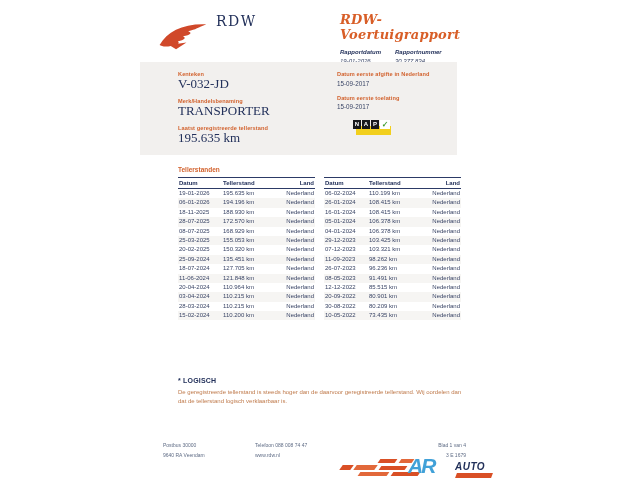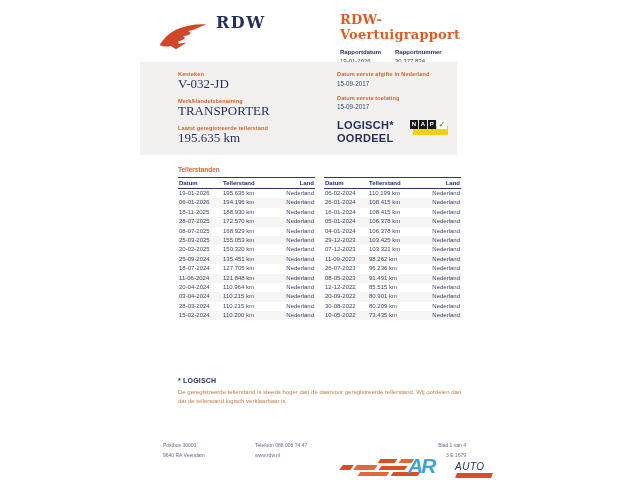--- a/index.html
+++ b/index.html
@@ -9,24 +9,24 @@
     background: #ffffff;
     font-family: "Liberation Sans", sans-serif;
     color: #22305a;
     overflow: hidden;
   }
 
   
   .logo-block { position:absolute; left:157px; top:13px; display:flex; align-items:flex-start; }
   .bird-svg { width:52px; height:31px; margin-top:7px; }
   .rdw-wordmark {
-    font-family:"DejaVu Serif", serif; font-weight:bold;
-    font-size:16px; letter-spacing:1.5px; color:#22305a; margin-left:7px;
-  }
-  .title-block { position:absolute; left:340px; top:12px; width:150px; }
+    font-family:"DejaVu Serif", serif; font-weight:normal;
+    font-size:14px; letter-spacing:1.5px; color:#22305a; margin-left:7px;
+  }
+  .title-block { position:absolute; left:340px; top:12px; width:150px;font-style:italic; }
   .report-title {
     font-family:"DejaVu Serif", serif; font-weight:bold;
     font-size:13px; color:#d85e27; letter-spacing:.2px;
   }
   .report-meta { display:flex; margin-top:7px; }
   .meta-item { margin-right:14px; }
   .meta-label { font-size:6px; font-weight:bold; color:#22305a; }
   .meta-value { font-size:6px; color:#3a4566; margin-top:2.5px; }
 
   
@@ -89,21 +89,21 @@
   .sl5 { left:41px; top:10px; width:26px; height:4px; background:#d94f25; }
   .sl6 { left:20px; top:16px; width:29px; height:4px; background:#e2683a; }
   .sl7 { left:53px; top:16px; width:27px; height:4px; background:#d94f25; }
   .ar-mark {
     position:absolute; left:69px; top:-2px;
     font-size:21px; font-weight:bold; font-style:italic;
     letter-spacing:-2px; color:#41a1d8;
   }
   .auto-text {
     position:absolute; left:116px; top:5px;
-    font-size:10px; font-weight:normal; font-style:italic; color:#22305a; letter-spacing:.5px;
+    font-size:10px; font-weight:bold; font-style:italic; color:#22305a; letter-spacing:.5px;
   }
   .auto-bar { position:absolute; left:117px; top:17px; width:36px; height:5px; background:#d94f25; transform:skewX(-20deg); }
 </style>
 </head>
 <body data-name="rdw-report-page">
 
 <div class="logo-block" data-name="rdw-logo">
   <svg class="bird-svg" data-name="rdw-bird-icon" viewBox="0 0 60 34" xmlns="http://www.w3.org/2000/svg">
     <path d="M3 28 C 12 12, 30 3, 57 4 C 47 8, 45 10, 36 12 C 41 14, 39 16, 30 18 C 34 20, 32 22, 24 24 C 27 26, 24 28, 16 29 C 10 30.5, 5 29.5, 3 28 Z" fill="#d0482a"></path>
     <path d="M14 28 L34 25 L22 33 Z" fill="#d0482a"></path>
@@ -133,24 +133,20 @@
     <div class="field-value-lg" data-name="merk-value-line2">TRANSPORTER</div>
     <div class="field-label mt" data-name="tellerstand-label">Laatst geregistreerde tellerstand</div>
     <div class="field-value-lg" data-name="tellerstand-value">195.635 km</div>
   </div>
   <div class="sb-col-right" data-name="summary-right-column">
     <div class="field-label" data-name="afgifte-label">Datum eerste afgifte in Nederland</div>
     <div class="field-value-sm" data-name="afgifte-value">15-09-2017</div>
     <div class="field-label mt" data-name="toelating-label">Datum eerste toelating</div>
     <div class="field-value-sm" data-name="toelating-value">15-09-2017</div>
     <div class="verdict-row" data-name="oordeel-row">
-      <div class="verdict" data-name="oordeel-value">
-        <div data-name="oordeel-line1">LOGISCH*</div>
-        <div data-name="oordeel-line2">OORDEEL</div>
-      </div>
       <div class="nap-logo" data-name="nap-logo-icon">
         <div class="nap-yellow" data-name="nap-yellow-bar"></div>
         <div class="nap-row" data-name="nap-letters">
           <span class="nap-sq" data-name="nap-letter-n">N</span>
           <span class="nap-sq" data-name="nap-letter-a">A</span>
           <span class="nap-sq" data-name="nap-letter-p">P</span>
           <span class="nap-check" data-name="nap-check-icon">✓</span>
         </div>
       </div>
     </div>

